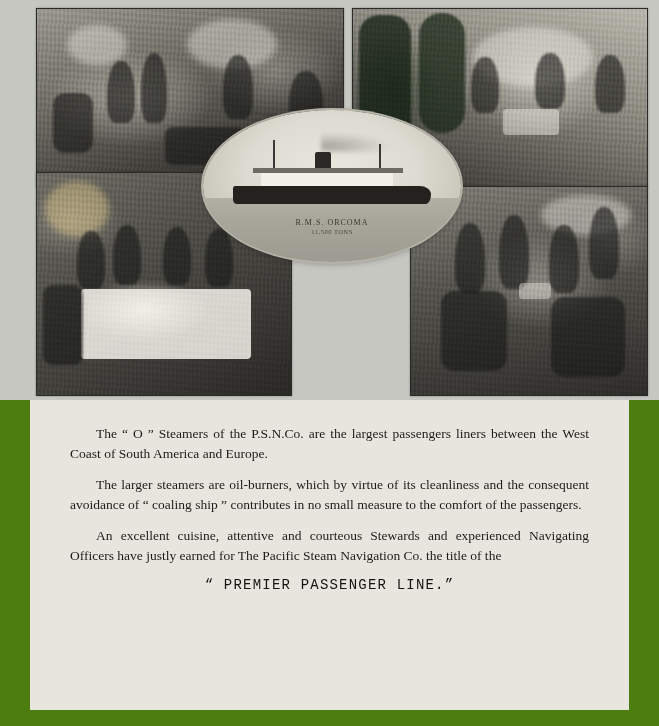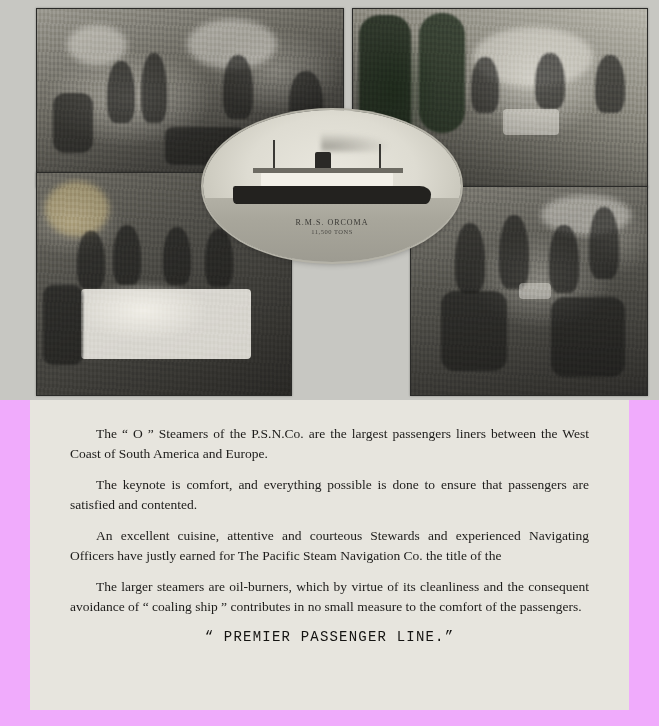--- a/index.html
+++ b/index.html
@@ -11,21 +11,21 @@
     width: 659px;
     height: 726px;
     overflow: hidden;
     font-family: "Liberation Serif", serif;
   }
 
   #page {
     position: relative;
     width: 659px;
     height: 726px;
-    background: #f0abfc;
+    background: #4d7c0f;
   }
 
   
   .collage {
     position: absolute;
     left: 0;
     top: 0;
     width: 659px;
     height: 400px;
     background: #c7c7c2;
@@ -299,19 +299,18 @@
       <div class="ship-caption">
         <span>R.M.S. ORCOMA</span>
         <span class="tons">11,500 TONS</span>
       </div>
     </div>
 
   </div>
 
   <div class="text-panel">
     <p class="para">The “ O ” Steamers of the P.S.N.Co. are the largest passengers liners between the West Coast of South America and Europe.</p>
-    <p class="para">The keynote is comfort, and everything possible is done to ensure that passengers are satisfied and contented.</p>
+    <p class="para">The larger steamers are oil-burners, which by virtue of its cleanliness and the consequent avoidance of “ coaling ship ” contributes in no small measure to the comfort of the passengers.</p>
     <p class="para">An excellent cuisine, attentive and courteous Stewards and experienced Navigating Officers have justly earned for The Pacific Steam Navigation Co. the title of the</p>
-    <p class="para">The larger steamers are oil-burners, which by virtue of its cleanliness and the consequent avoidance of “ coaling ship ” contributes in no small measure to the comfort of the passengers.</p>
     <p class="tagline">“ PREMIER  PASSENGER  LINE.”</p>
   </div>
 
 </div>
 
 </body></html>

